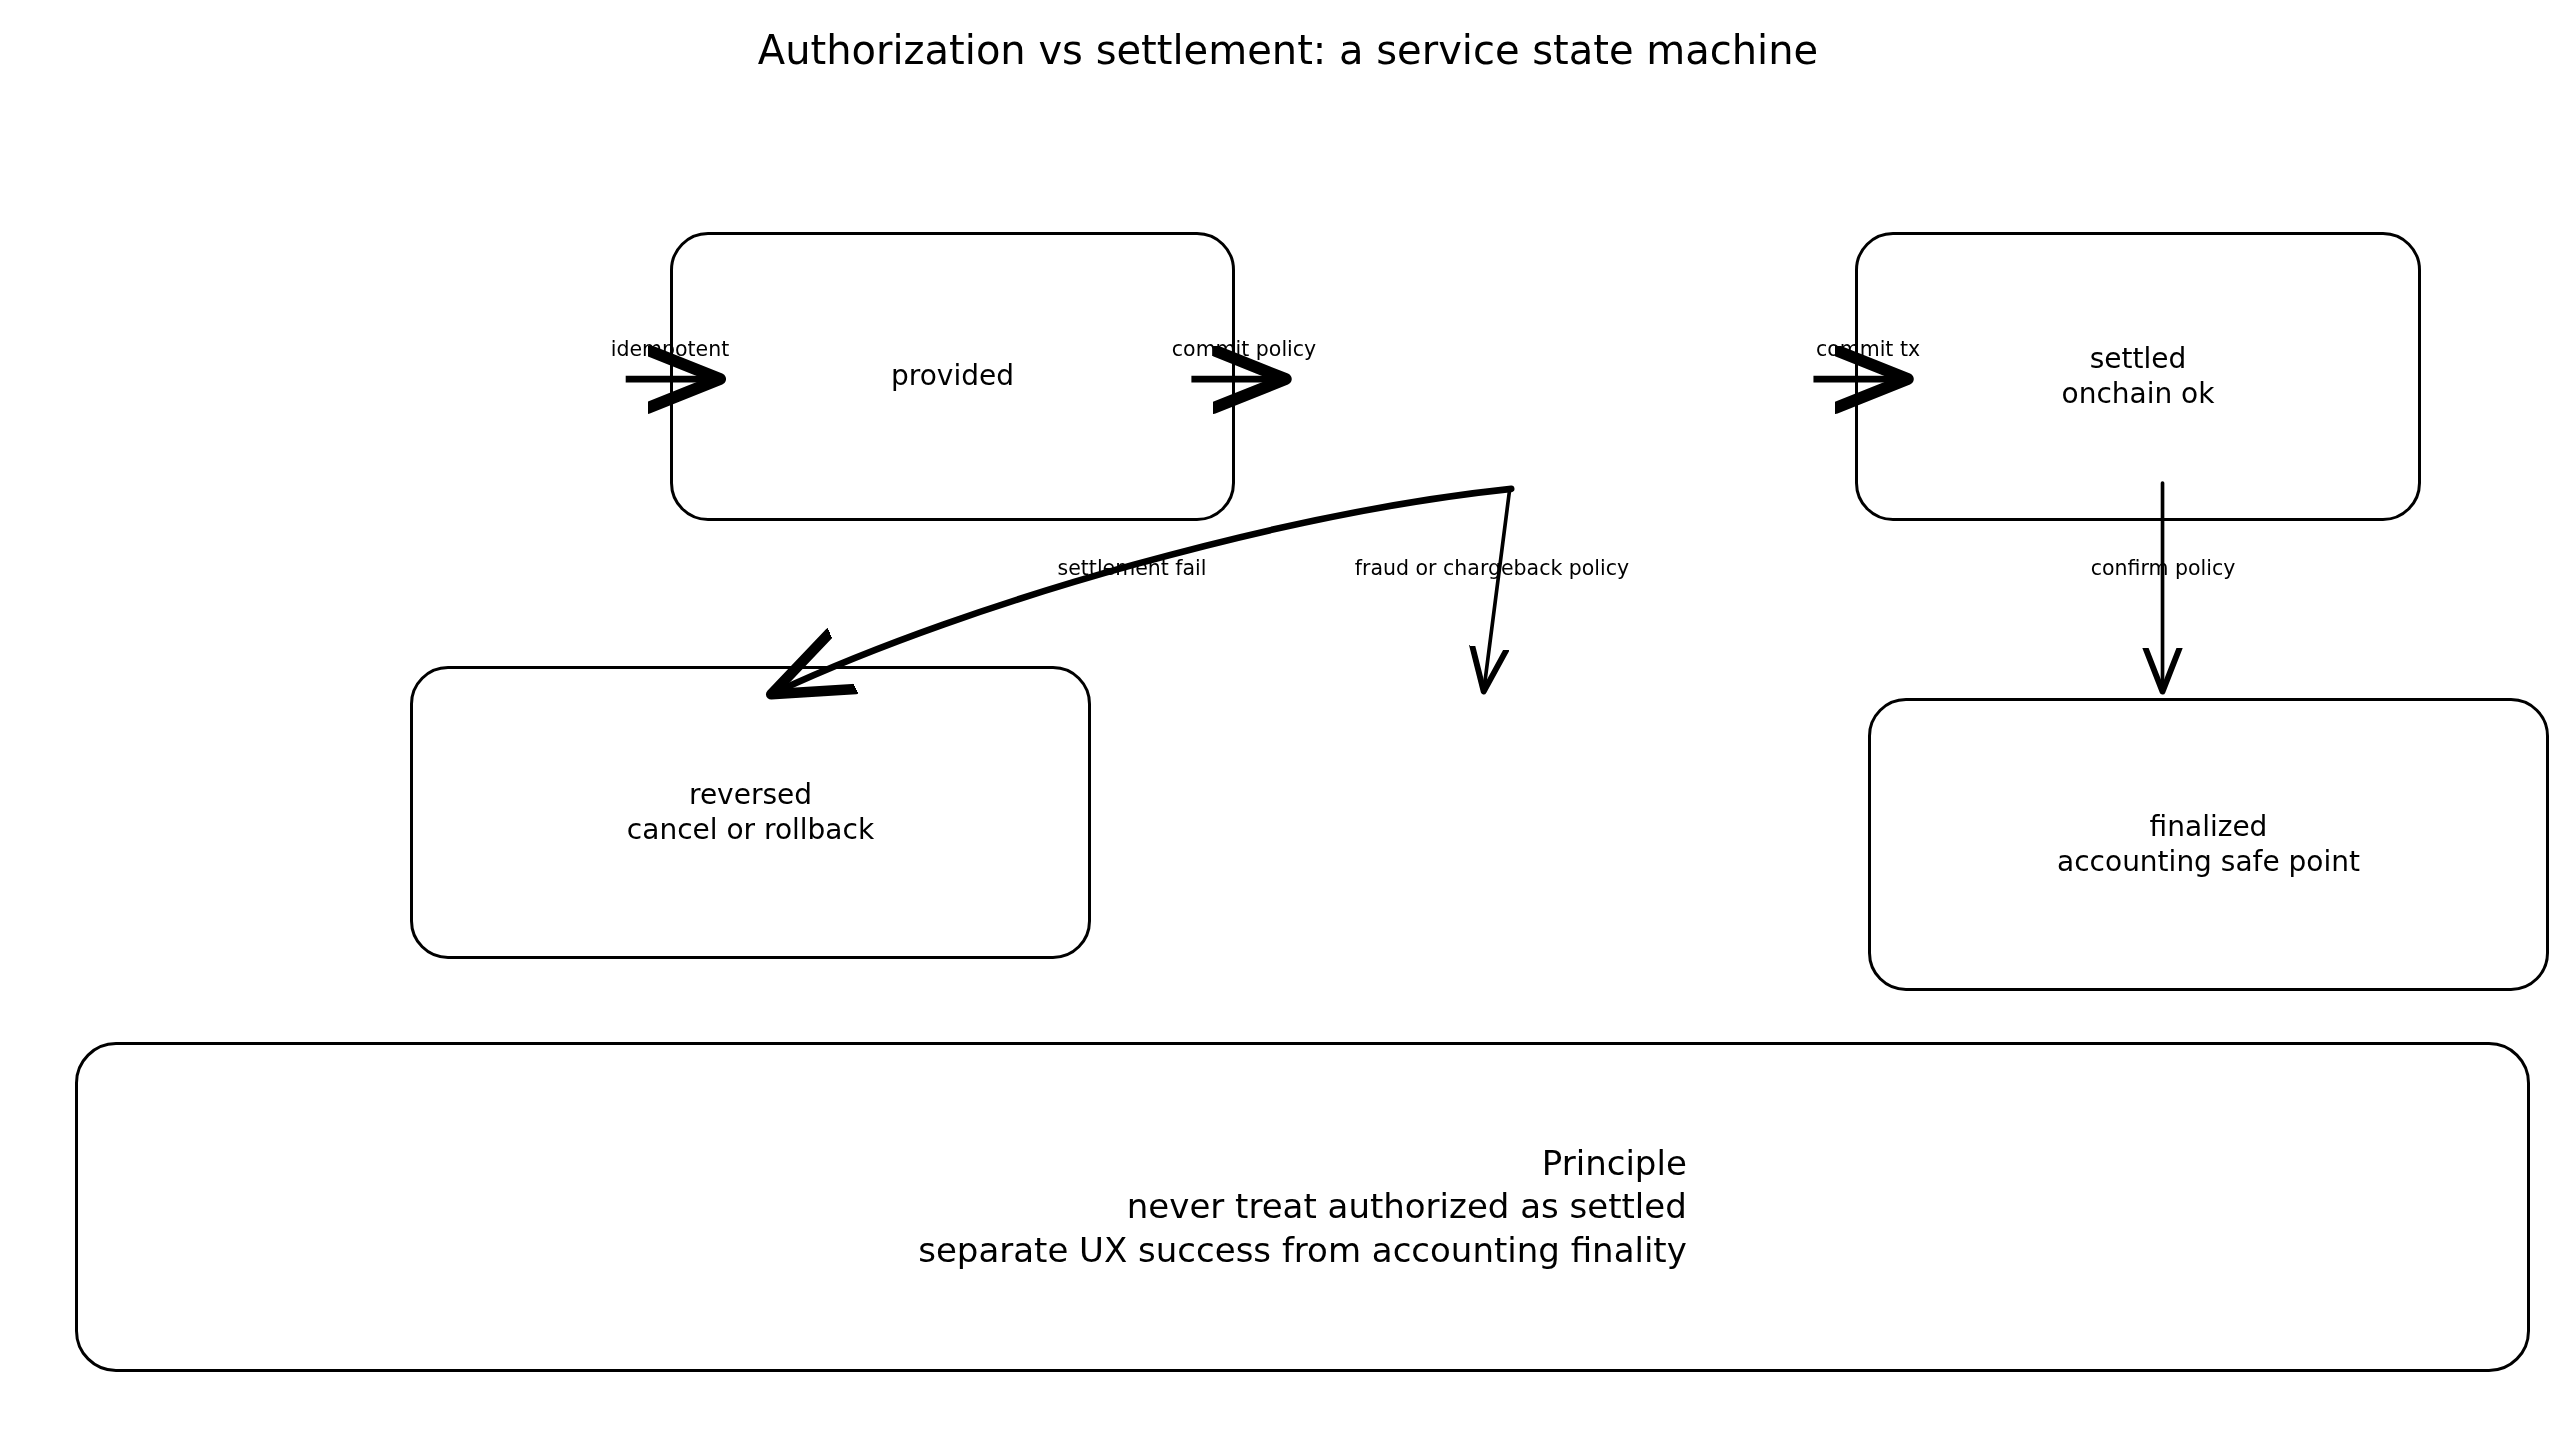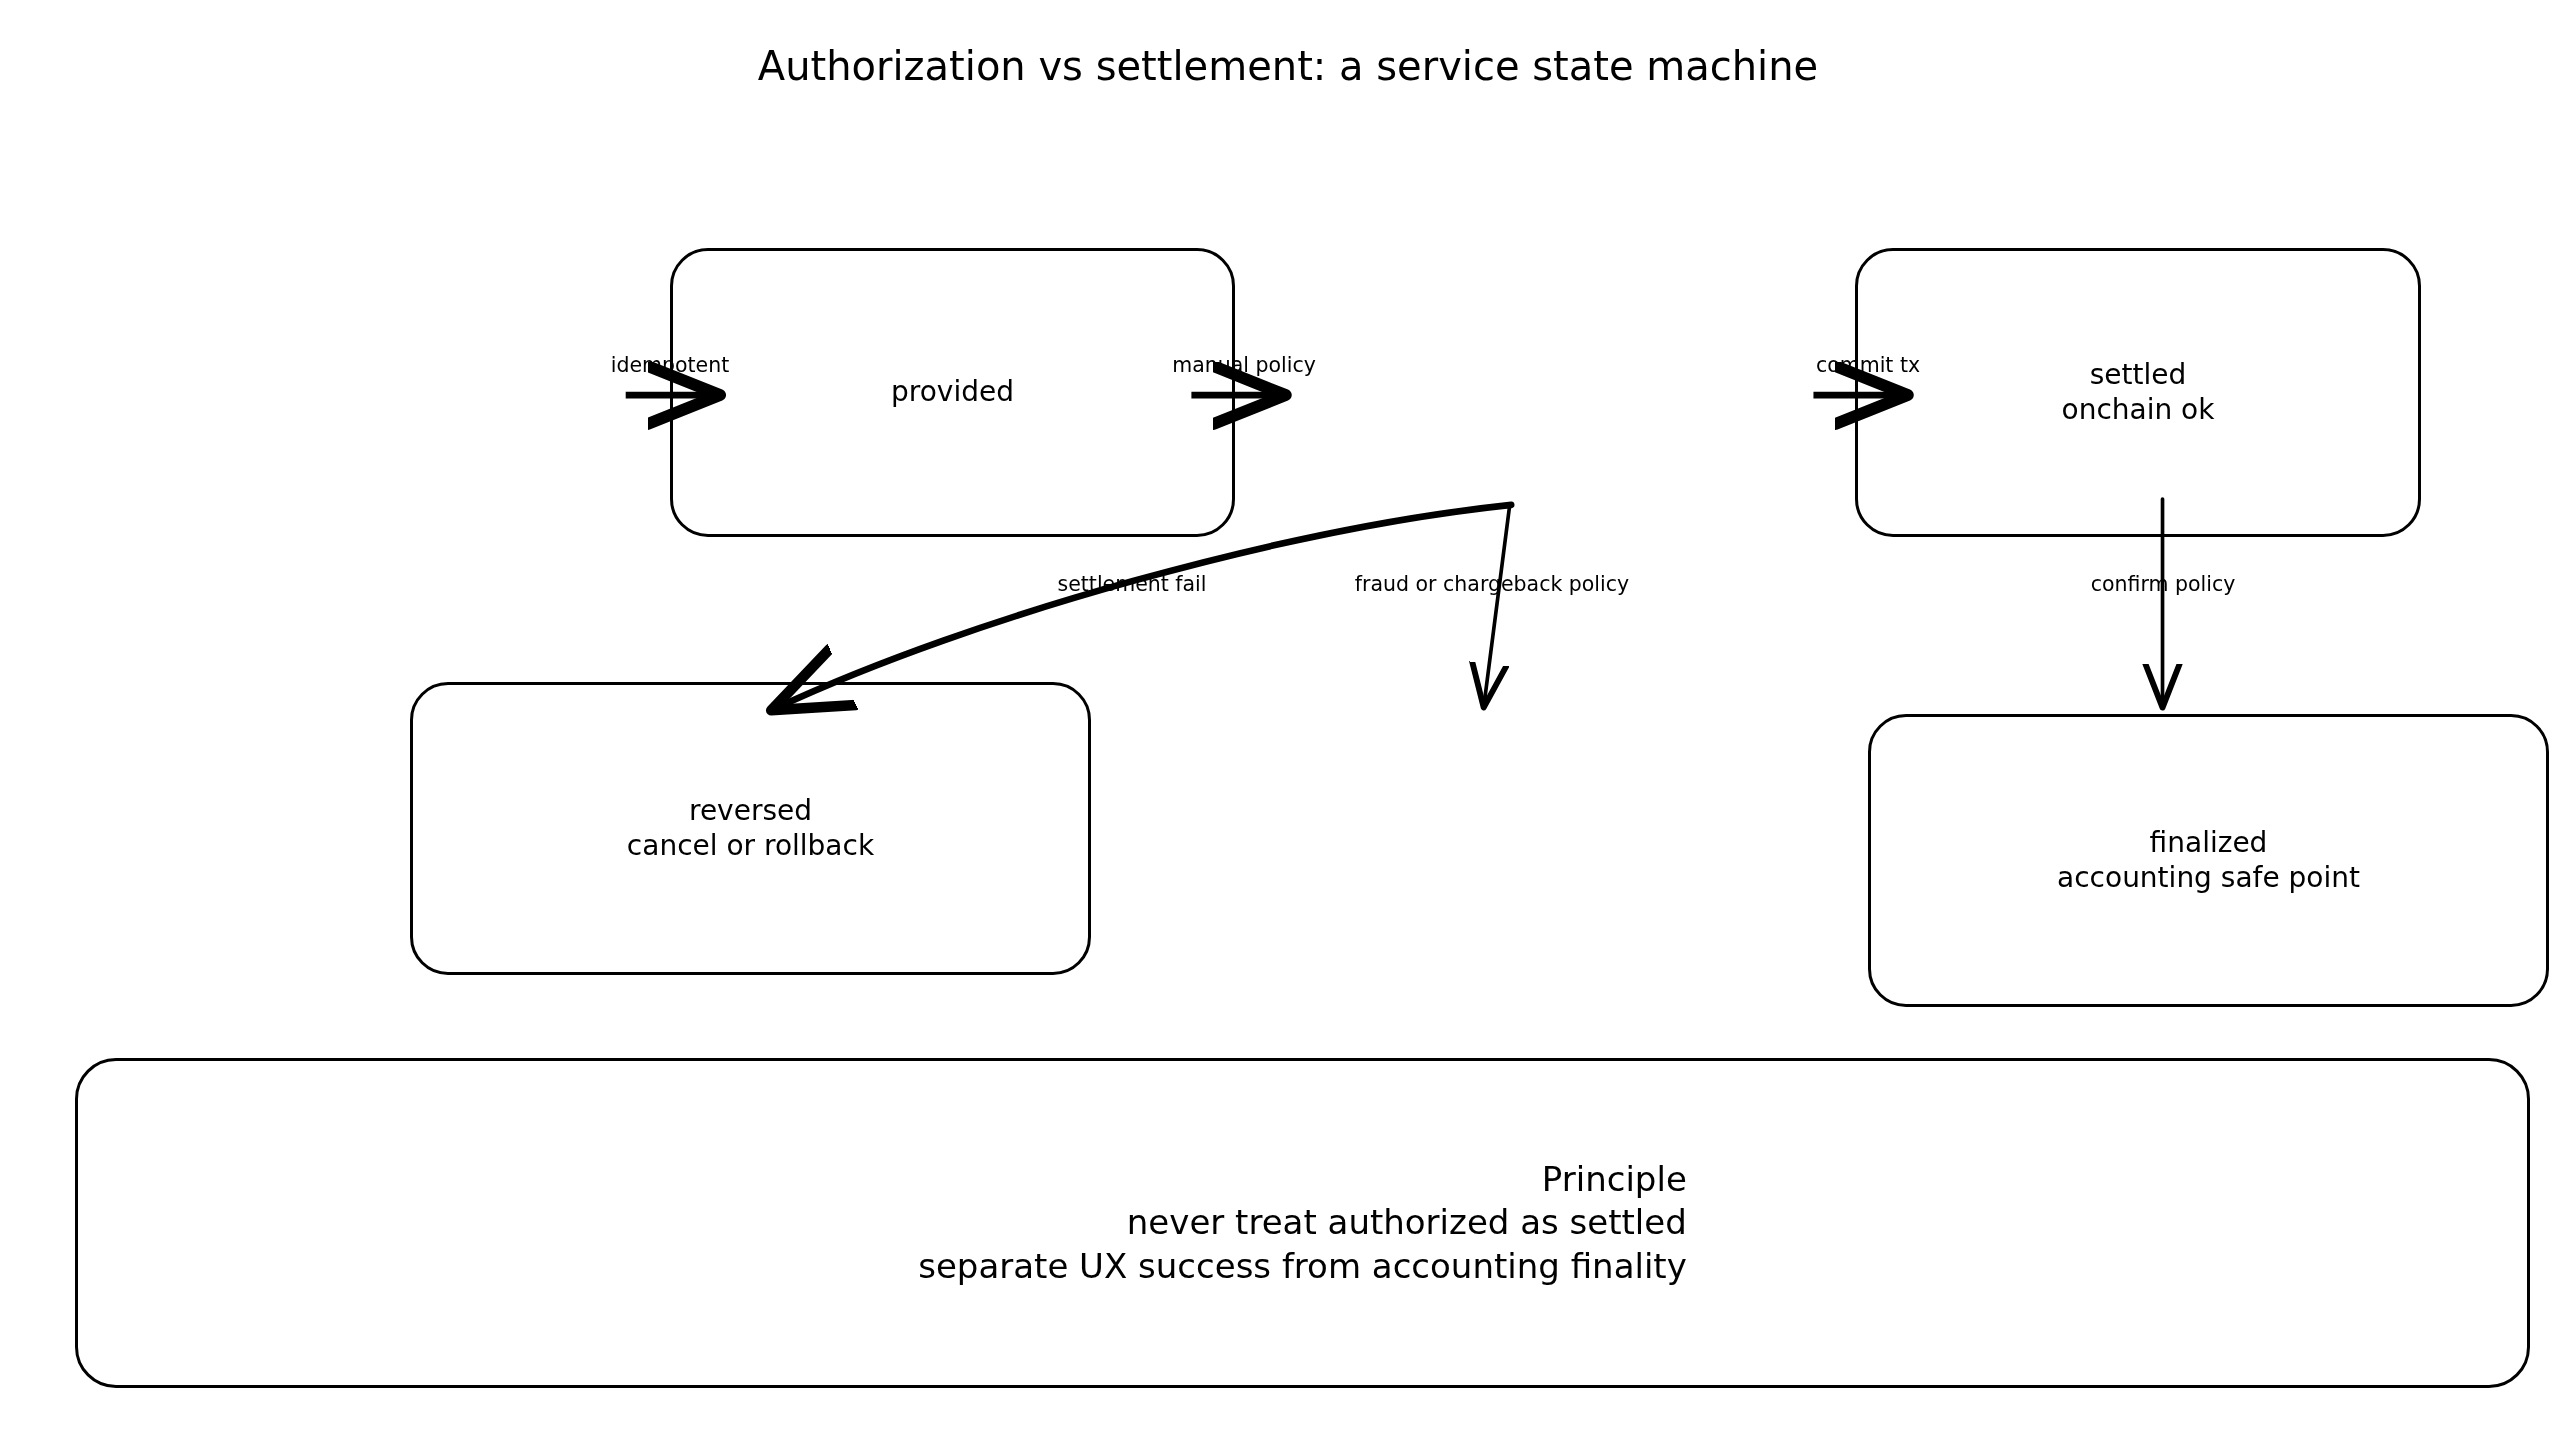--- a/index.html
+++ b/index.html
@@ -10,21 +10,21 @@
   body {
     width: 2576px;
     height: 1449px;
     position: relative;
     font-family: "DejaVu Sans", "Liberation Sans", sans-serif;
     color: #000000;
     overflow: hidden;
   }
   #diagram-root {
     position: absolute;
-    left: 0; top: 16px;
+    left: 0; top: 0;
     width: 2576px;
     height: 1427px;
   }
   svg.layer {
     position: absolute;
     left: 0; top: 0;
     width: 2576px;
     height: 1449px;
     overflow: visible;
   }
@@ -139,21 +139,21 @@
   </div>
 
   <div class="node-box" style="left:75px; top:1042px; width:2455px; height:330px; border-radius:41px;">
     <div class="principle-label">Principle
 never treat authorized as settled
 separate UX success from accounting finality</div>
   </div>
 
   <div class="edge-label" style="left:670px; top:349px;">idempotent</div>
 
-  <div class="edge-label" style="left:1244px; top:349px;">manual policy</div>
+  <div class="edge-label" style="left:1244px; top:349px;">commit policy</div>
 
   <div class="edge-label" style="left:1868px; top:349px;">commit tx</div>
 
   <div class="edge-label" style="left:1132px; top:568px;">settlement fail</div>
 
   <div class="edge-label" style="left:1492px; top:568px;">fraud or chargeback policy</div>
 
   <div class="edge-label" style="left:2163px; top:568px;">confirm policy</div>
 
 </div>

